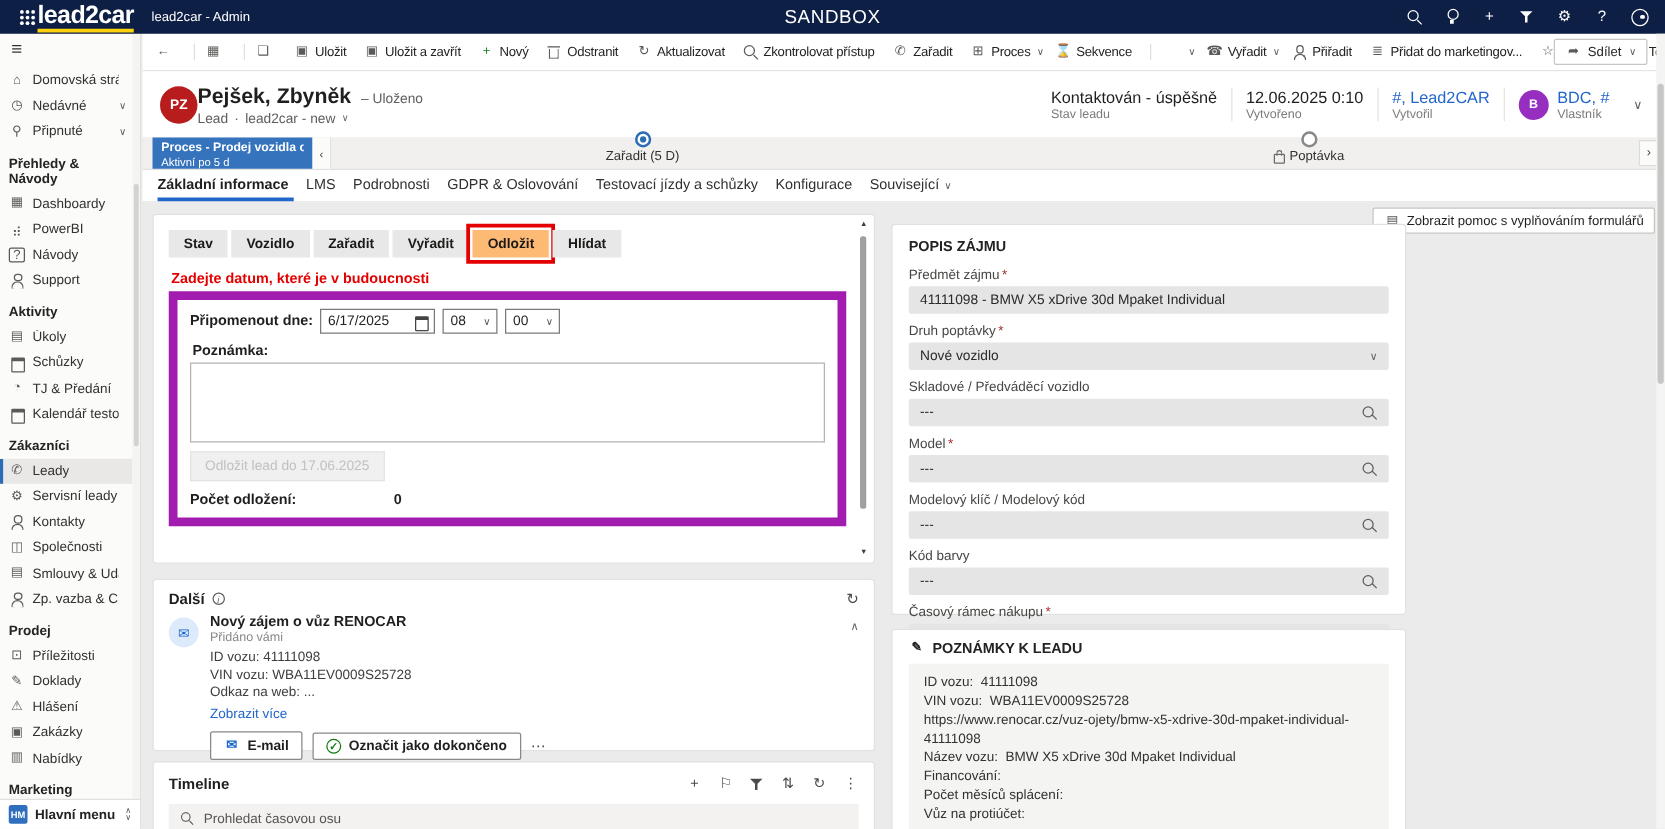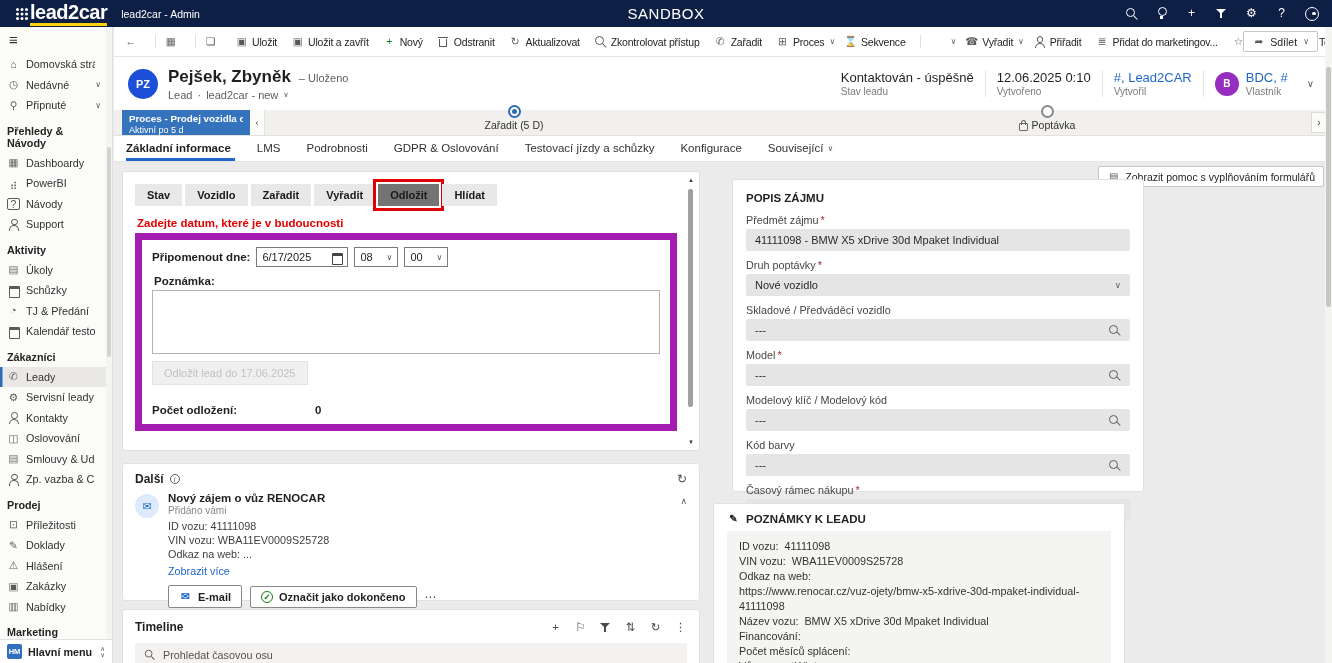--- a/index.html
+++ b/index.html
@@ -54,21 +54,21 @@
   
   #main{position:absolute;left:114px;top:27px;right:0;bottom:0}
   #cmdbar{height:30px;background:#fff;border-bottom:1px solid #e4e4e4;display:flex;align-items:center;padding:0 10px;overflow:hidden}
   .cb-item{display:flex;align-items:center;gap:4px;margin-right:9px;font-size:10.5px;letter-spacing:-.2px;color:#252423;cursor:pointer;white-space:nowrap;flex:none}
   .cb-item .ic{font-size:10.5px;width:13px;height:13px;line-height:13px}
   .cb-chev{font-size:8px;color:#605e5c;margin-left:1px}
   .sl{border-left:1px solid #e1dfdd;padding-left:8px}
   .share-btn{margin-left:auto;display:flex;align-items:center;gap:5px;border:1px solid #c8c6c4;border-radius:2px;height:21px;padding:0 8px;font-size:10.5px;color:#252423;background:#fff;flex:none;cursor:pointer}
   
   #rechdr{height:53px;background:#fff;display:flex;align-items:center;padding:0 10px 0 14px}
-  .rh-avatar{width:30px;height:30px;border-radius:50%;background:#1d4ed8;color:#fff;font-size:11px;font-weight:700;display:flex;align-items:center;justify-content:center;margin-right:10px;flex:none}
+  .rh-avatar{width:30px;height:30px;border-radius:50%;background:#b91c1c;color:#fff;font-size:11px;font-weight:700;display:flex;align-items:center;justify-content:center;margin-right:0;flex:none}
   .rh-name{font-size:17px;font-weight:700;color:#201f1e;white-space:nowrap}
   .rh-state{font-size:11px;color:#605e5c;margin-left:8px}
   .rh-sub{font-size:11px;color:#605e5c;margin-top:2px;display:flex;align-items:center;gap:5px}
   .rh-stats{margin-left:auto;display:flex;align-items:center}
   .stat{display:flex;align-items:center;gap:7px;padding:0 11px}
   .stat+.stat{border-left:1px solid #e3e3e2}
   .stat-val{font-size:13px;color:#201f1e;white-space:nowrap}
   .stat-val.link{color:#2266cc}
   .stat-lbl{font-size:10px;color:#7d7b79;margin-top:1px}
   .stat-avatar{display:none}
@@ -80,46 +80,46 @@
   .bpf-chip .t{font-size:9.8px;font-weight:700;white-space:nowrap;overflow:hidden}
   .bpf-chip .s{font-size:9px;margin-top:1px}
   .bpf-collapse{position:absolute;left:136px;top:0;bottom:0;width:15px;background:#fbfbfa;border-right:1px solid #e4e3e2;display:flex;align-items:center;justify-content:center;font-size:9px;color:#444;cursor:pointer}
   .bpf-stage{position:absolute;top:-5px;width:130px;text-align:right;cursor:pointer}
   .bpf-dot{width:13px;height:13px;border-radius:50%;margin:0 auto;background:#fff;border:2px solid #2b6cb5;display:flex;align-items:center;justify-content:center}
   .bpf-dot i{width:5px;height:5px;border-radius:50%;background:#2b6cb5}
   .bpf-dot.empty{border-color:#8a8886}
   .bpf-lbl{font-size:10.5px;color:#323130;margin-top:1px;display:flex;align-items:center;justify-content:center;gap:4px}
   .bpf-next{position:absolute;right:5px;top:2px;bottom:2px;width:16px;border:1px solid #dcdbda;background:#fbfbfa;display:flex;align-items:center;justify-content:center;font-size:10px;color:#444;cursor:pointer}
   
-  #tabs{height:26px;background:#fff;border-bottom:1px solid #e4e4e4;display:flex;align-items:stretch;gap:22px;padding:0 6px 0 12px}
+  #tabs{height:26px;background:#fff;border-bottom:1px solid #e4e4e4;display:flex;align-items:stretch;gap:10px;padding:0 6px 0 12px}
   .tab{display:flex;align-items:center;gap:4px;font-size:11.5px;color:#323130;border-bottom:3px solid transparent;padding-top:2px;cursor:pointer;white-space:nowrap}
   .tab.active{font-weight:700;border-bottom-color:#2266cc;color:#201f1e}
   .tab .ch{font-size:8px;color:#605e5c}
   
   #content{position:absolute;left:0;right:0;top:136px;bottom:0;background:#ebebeb}
   .card{position:absolute;background:#fff;border:1px solid #e1e1e0;border-radius:3px}
   #help-btn{position:absolute;top:3px;right:8px;display:flex;align-items:center;gap:5px;background:#fff;border:1px solid #c8c6c4;border-radius:2px;height:21px;padding:0 8px;font-size:10.5px;color:#201f1e;cursor:pointer}
   
   #card-form{left:8px;top:8px;width:578px;height:280px;padding:12px 20px 10px 12px}
   .seg-row{display:flex;gap:3px}
   .seg-btn{background:#e8e8e8;border:none;font-family:inherit;font-size:11px;font-weight:600;color:#1b1a19;padding:5px 12px;cursor:pointer}
-  .seg-btn.hl{background:#737373;outline:3px solid #e40000;outline-offset:2px}
+  .seg-btn.hl{background:#fdba74;outline:3px solid #e40000;outline-offset:2px}
   .frm-err{color:#e40000;font-weight:700;font-size:11.5px;margin:11px 0 4px 2px}
   .red-box{border:7px solid #a21caf;padding:7px 10px 8px;margin-right:2px}
   .rem-row{display:flex;align-items:center;gap:6px}
   .rem-lbl{font-size:11.5px;font-weight:600;color:#201f1e}
   .inp{height:20px;border:1px solid #7a7a78;background:#fff;display:flex;align-items:center;font-size:11px;color:#201f1e;padding:0 5px;cursor:text}
   .inp .ic{font-size:9px;color:#444;margin-left:auto;width:12px}
   .inp.date{width:92px}
   .inp.sm{width:44px;cursor:pointer}
   .inp .ch{margin-left:auto;font-size:8px;color:#555}
   .note-lbl{font-size:11.5px;font-weight:600;margin:8px 0 3px 2px}
   .note-area{height:64px;border:1px solid #b5b2af;background:#fff;cursor:text}
   .dis-btn{margin-top:7px;display:inline-block;background:#f0f0f0;border:1px solid #e3e3e2;color:#c3c1bf;font-size:11px;padding:5px 11px}
-  .cnt-row{display:flex;margin-top:19px;align-items:flex-end}
+  .cnt-row{display:flex;margin-top:9px;align-items:flex-end}
   .cnt-lbl{font-size:11.5px;font-weight:600}
   .cnt-val{font-size:11.5px;font-weight:700;margin-left:78px}
   .in-scroll{position:absolute;top:3px;bottom:3px;right:2px;width:12px}
   .in-scroll .ar{position:absolute;left:0;right:0;text-align:center;font-size:6px;color:#3c3c3c}
   .in-scroll .ar.up{top:2px}.in-scroll .ar.dn{bottom:2px}
   .in-thumb{position:absolute;left:3px;width:5px;top:14px;height:218px;background:#a0a09e;border-radius:2px}
   
   #card-dalsi{left:8px;top:300px;width:578px;height:138px;padding:8px 12px}
   .d-hdr{display:flex;align-items:center;gap:6px}
   .d-title{font-size:12px;font-weight:700}
@@ -138,21 +138,21 @@
   
   #card-tl{left:8px;top:446px;width:578px;height:200px;padding:10px 12px}
   .tl-hdr{display:flex;align-items:center}
   .tl-title{font-size:12px;font-weight:700}
   .tl-icons{margin-left:auto;display:flex;align-items:center;gap:12px;color:#4a4a48}
   .tl-icons .ic{font-size:11.5px;color:#4a4a48}
   .tl-search{margin-top:9px;height:23px;background:#f3f2f1;display:flex;align-items:center;gap:7px;padding:0 8px;cursor:text}
   .tl-search .ic{transform:scale(.85);color:#4f4e4c}
   .tl-ph{font-size:10.8px;color:#55534f}
   
-  #card-popis{left:618px;top:16px;width:412px;height:313px;padding:4px 0}
+  #card-popis{left:599px;top:16px;width:412px;height:313px;padding:4px 0}
   .rp-title{font-size:11.5px;font-weight:700;color:#242322;padding:8px 13px 2px;display:flex;gap:6px;align-items:center}
   .fld{margin:8px 13px 0}
   .fl{font-size:10.8px;color:#484644;margin-bottom:3px}
   .req{color:#a4262c;margin-left:2px}
   .ctl{height:22px;background:#e5e5e5;border-radius:2px;display:flex;align-items:center;padding:0 9px;font-size:11px;color:#2b2a29;cursor:pointer}
   .ctl .val{white-space:nowrap;overflow:hidden}
   .ctl .ch{display:none;margin-left:auto;font-size:8.5px;color:#5f5e5c}
   .ctl .lk{display:none;margin-left:auto;color:#5f5e5c}
   .ctl.has-chev .ch{display:block}
   .ctl.has-mag .lk{display:inline-block}
@@ -276,21 +276,21 @@
         </div>
 
         <div class="sb-item">
           <span class="ic i-person"></span>
           <span class="lb">Kontakty</span>
           <span class="ch"></span>
         </div>
 
         <div class="sb-item">
           <span class="ic">◫</span>
-          <span class="lb">Oslovování</span>
+          <span class="lb">Společnosti</span>
           <span class="ch"></span>
         </div>
 
         <div class="sb-item">
           <span class="ic">▤</span>
           <span class="lb">Smlouvy &amp; Události</span>
           <span class="ch"></span>
         </div>
 
         <div class="sb-item">
@@ -746,21 +746,20 @@
 
     <div class="card" id="card-notes">
       <div class="rp-title">
         <span class="ic" style="font-size:10px;color:#242322">✎</span>
         <span>POZNÁMKY K LEADU</span>
       </div>
       <div class="notes-box">
 
       <div>ID vozu:  41111098</div>
           <div>VIN vozu:  WBA11EV0009S25728</div>
-          <div>Odkaz na web:</div>
           <div>https://www.renocar.cz/vuz-ojety/bmw-x5-xdrive-30d-mpaket-individual-41111098</div>
           <div>Název vozu:  BMW X5 xDrive 30d Mpaket Individual</div>
           <div>Financování:</div>
           <div>Počet měsíců splácení:</div>
           <div>Vůz na protiúčet:</div>
         </div>
     </div>
 
   </div>
 </div>

